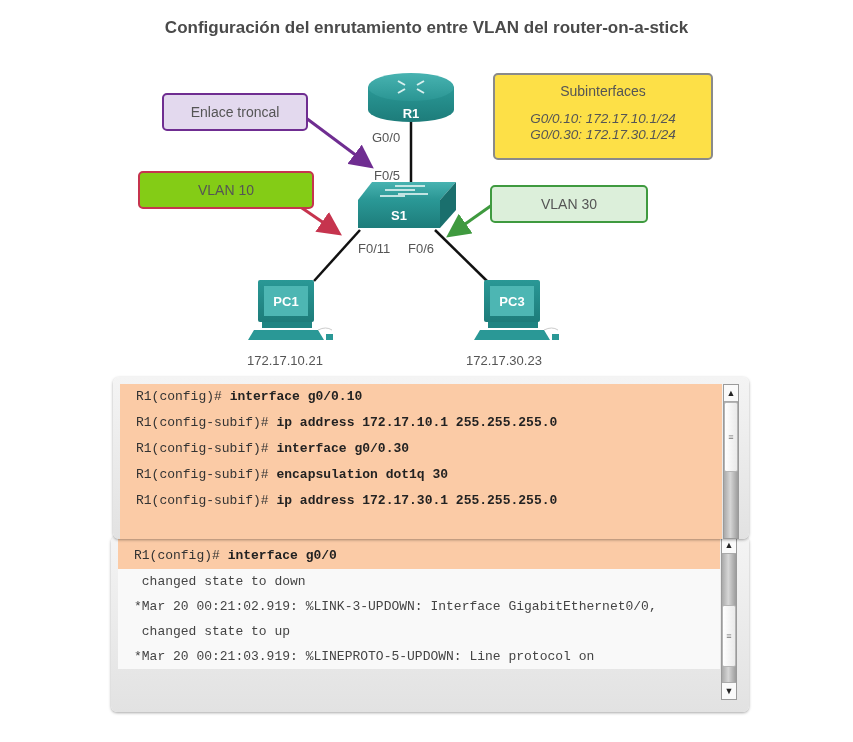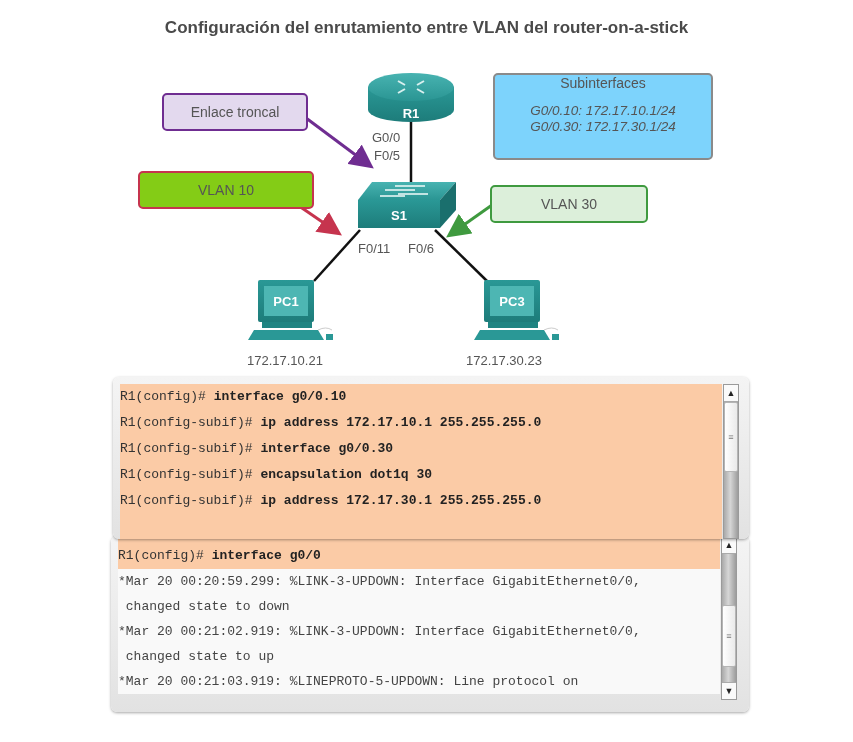--- a/index.html
+++ b/index.html
@@ -6,35 +6,35 @@
     body { width: 853px; height: 742px; position: relative; overflow: hidden;
            font-family: "Liberation Sans", sans-serif; color: #444; }
     .title { position: absolute; left: 0; top: 18px; width: 853px; text-align: center;
              font-size: 17px; font-weight: bold; color: #4a4a4a; }
     #diagram { position: absolute; left: 0; top: 0; }
     .callout { position: absolute; box-sizing: border-box; border-radius: 5px; border: 2px solid;
                display: flex; align-items: center; justify-content: center; font-size: 14px; color: #555; }
     .callout-trunk { left: 162px; top: 93px; width: 146px; height: 38px; border-color: #6f2d91; background: #e3d9ee; }
     .callout-vlan10 { left: 138px; top: 171px; width: 176px; height: 38px; border-color: #c6344e; background: #84cc16; }
     .callout-vlan30 { left: 490px; top: 185px; width: 158px; height: 38px; border-color: #3f9a3f; background: #dcefda; }
-    .callout-sub { left: 493px; top: 73px; width: 220px; height: 87px; border-color: #8a8a8a; background: #7dd3fc;
-                   flex-direction: column; justify-content: flex-start; padding-top: 0; }
+    .callout-sub { left: 493px; top: 73px; width: 220px; height: 87px; border-color: #8a8a8a; background: #fde047;
+                   flex-direction: column; justify-content: flex-start; padding-top: 8px; }
     .callout-sub .sub-title { font-size: 14px; margin-bottom: 12px; }
     .callout-sub .sub-line { font-size: 13.5px; line-height: 16px; font-style: italic; }
     .lbl { position: absolute; font-size: 13px; color: #555; }
 
     
     .cli-frame { position: absolute; box-sizing: border-box; border-radius: 6px;
                  background: linear-gradient(#f4f4f4, #e2e2e2); box-shadow: 0 1px 3px rgba(0,0,0,0.35); }
     .cli-frame-bottom { left: 111px; top: 536px; width: 638px; height: 176px; }
     .cli-frame-top { left: 113px; top: 377px; width: 636px; height: 162px; }
     .cli-body { position: absolute; overflow: hidden; font-family: "Liberation Mono", monospace; font-size: 13px; }
     .cli-body-top { left: 7px; top: 7px; width: 602px; height: 155px; background: #fbcba6; }
     .cli-body-bottom { left: 7px; top: 0px; width: 602px; height: 164px; }
-    .row { height: 26px; line-height: 26px; white-space: pre; padding-left: 0; color: #333; }
+    .row { height: 26px; line-height: 26px; white-space: pre; padding-left: 16px; color: #333; }
     .row .cmd { font-weight: bold; color: #222; }
     .row.out { background: #f9f9f9; color: #444; height: 25px; line-height: 25px; }
     .row.cfg { background: #fbcba6; }
     .scrollbar { position: absolute; width: 16px; box-sizing: border-box; border: 1px solid #9a9a9a;
                  background: linear-gradient(90deg, #a9a9a9, #d6d6d6 45%, #9c9c9c); }
     .sb-top { left: 610px; top: 7px; height: 155px; }
     .sb-bottom { left: 610px; top: 0px; height: 164px; }
     .sb-btn { position: absolute; left: 0; width: 14px; height: 16px; background: #fafafa; border-bottom: 1px solid #aaa;
               font-size: 9px; line-height: 16px; text-align: center; color: #222; }
     .sb-btn.down { bottom: 0; border-top: 1px solid #aaa; border-bottom: none; }
@@ -116,40 +116,39 @@
     <rect x="490" y="286" width="44" height="30" fill="#4db6b3"></rect>
     <rect x="488" y="322" width="50" height="6" fill="#1f8482"></rect>
     <path d="M480,330 L544,330 L550,340 L474,340 Z" fill="#2a9896"></path>
     <rect x="552" y="334" width="7" height="6" fill="#2a9896"></rect>
     <path d="M544,330 q8,-4 14,0" stroke="#ccc" fill="none"></path>
     <text x="512" y="306" text-anchor="middle" fill="#ffffff" font-family="Liberation Sans, sans-serif" font-weight="bold" font-size="13">PC3</text>
   </g>
 </svg>
 
 <div class="lbl" style="left:372px;top:130px;">G0/0</div>
-<div class="lbl" style="left:374px;top:148px;text-align:right;">F0/5</div>
+<div class="lbl" style="left:374px;top:168px;text-align:right;">F0/5</div>
 <div class="lbl" style="left:358px;top:241px;">F0/11</div>
 <div class="lbl" style="left:408px;top:241px;">F0/6</div>
 <div class="lbl" style="left:247px;top:353px;">172.17.10.21</div>
 <div class="lbl" style="left:466px;top:353px;">172.17.30.23</div>
 
 <div class="callout callout-trunk">Enlace troncal</div>
 <div class="callout callout-vlan10">VLAN 10</div>
 <div class="callout callout-vlan30">VLAN 30</div>
 <div class="callout callout-sub">
   <div class="sub-title">Subinterfaces</div>
   <div class="sub-line">G0/0.10: 172.17.10.1/24</div>
   <div class="sub-line">G0/0.30: 172.17.30.1/24</div>
 </div>
 
 <div class="cli-frame cli-frame-bottom">
   <div class="cli-body cli-body-bottom">
     <div class="row cfg" style="height:7px;"></div>
     <div class="row cfg"><span>R1(config)# </span><span class="cmd">interface g0/0</span></div>
-    <div class="row out">*Mar 20 00:20:59.299: %LINK-3-UPDOWN: Interface GigabitEthernet0/0,</div>
     <div class="row out"> changed state to down</div>
     <div class="row out">*Mar 20 00:21:02.919: %LINK-3-UPDOWN: Interface GigabitEthernet0/0,</div>
     <div class="row out"> changed state to up</div>
     <div class="row out">*Mar 20 00:21:03.919: %LINEPROTO-5-UPDOWN: Line protocol on</div>
   </div>
   <div class="scrollbar sb-bottom">
     <div class="sb-btn">▲</div>
     <div class="sb-thumb" style="top:68px;height:62px;">≡</div>
     <div class="sb-btn down">▼</div>
   </div>

